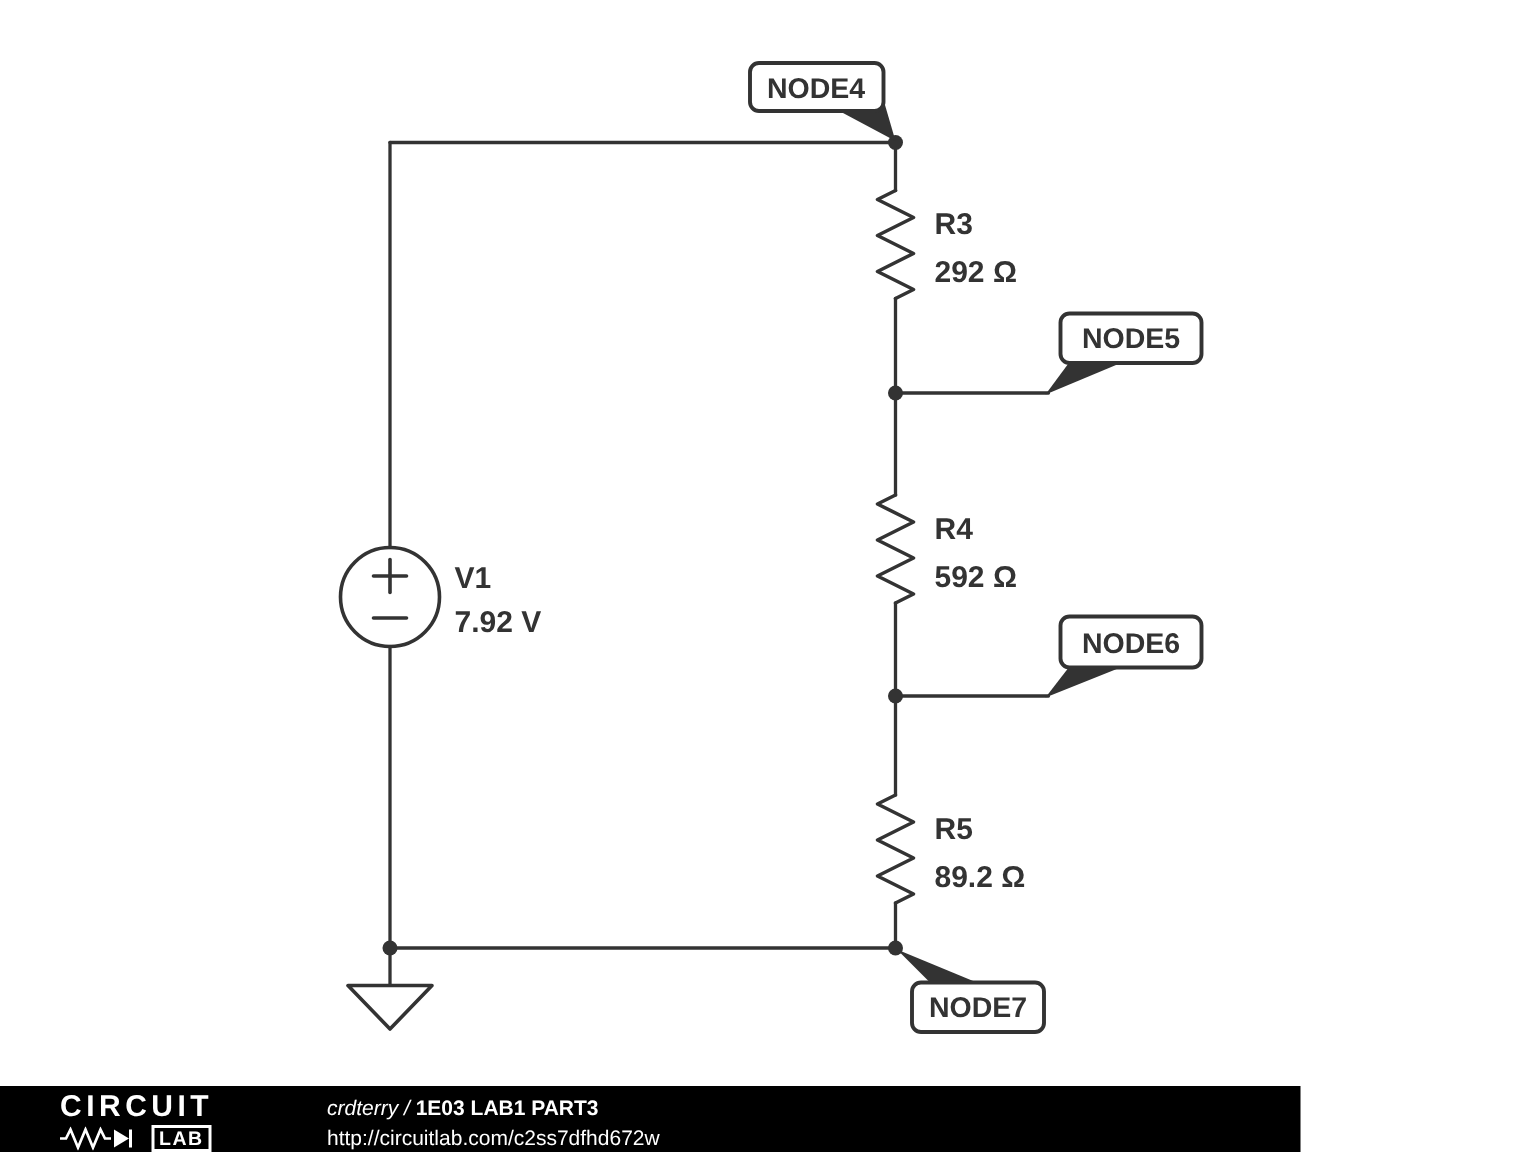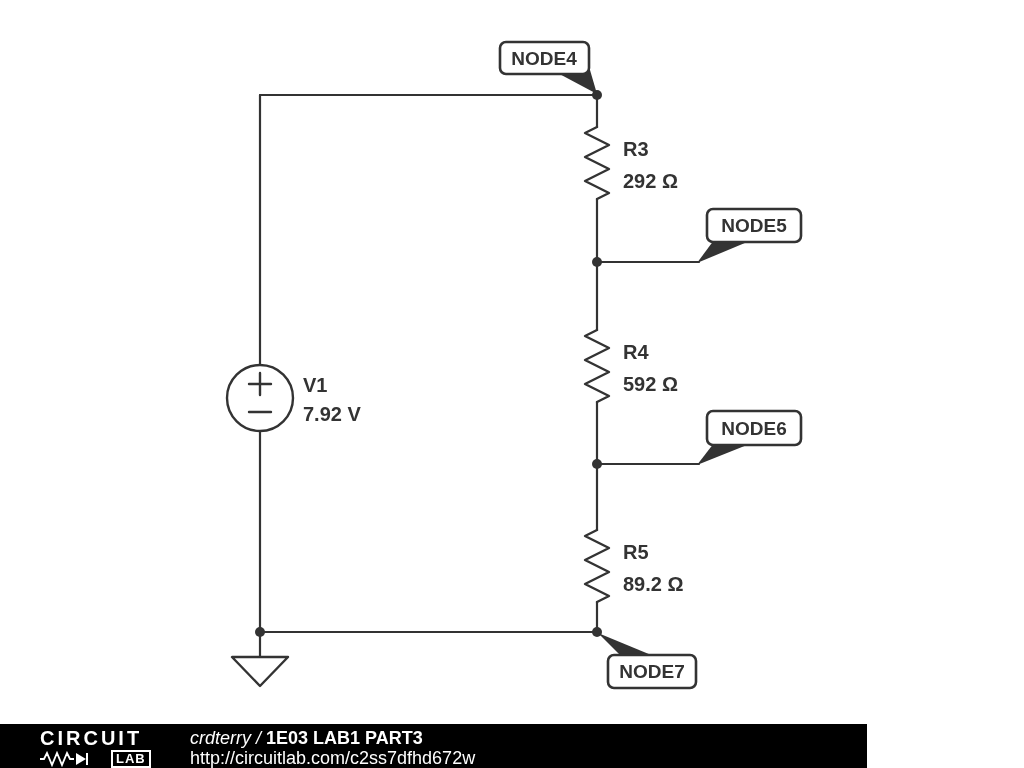--- a/index.html
+++ b/index.html
@@ -45,29 +45,30 @@
   .logo{
     margin-left:40px;
     width:150px;
     display:flex;flex-direction:column;justify-content:center;
     line-height:1;
   }
   .logo-top{
     font-weight:bold;font-size:20px;letter-spacing:3px;color:#ffffff;
   }
   .logo-bottom{
-    display:flex;align-items:center;gap:13px;margin-top:2px;
+    display:flex;align-items:center;gap:3px;margin-top:2px;
   }
   .logo-lab{
     font-weight:bold;font-size:13px;color:#ffffff;
     border:2px solid #ffffff;padding:0 3px;line-height:14px;letter-spacing:1px;
   }
   .meta{
+    margin-left:28px;
     display:flex;flex-direction:column;justify-content:center;
-    font-size:18px;line-height:20px;
+    font-size:14px;line-height:20px;
   }
   .meta .author{font-style:italic;font-weight:normal;}
   .meta .title{font-weight:bold;}
   .meta .url{font-weight:normal;}
 </style>
 </head>
 <body>
 
 <div class="screen">
 

